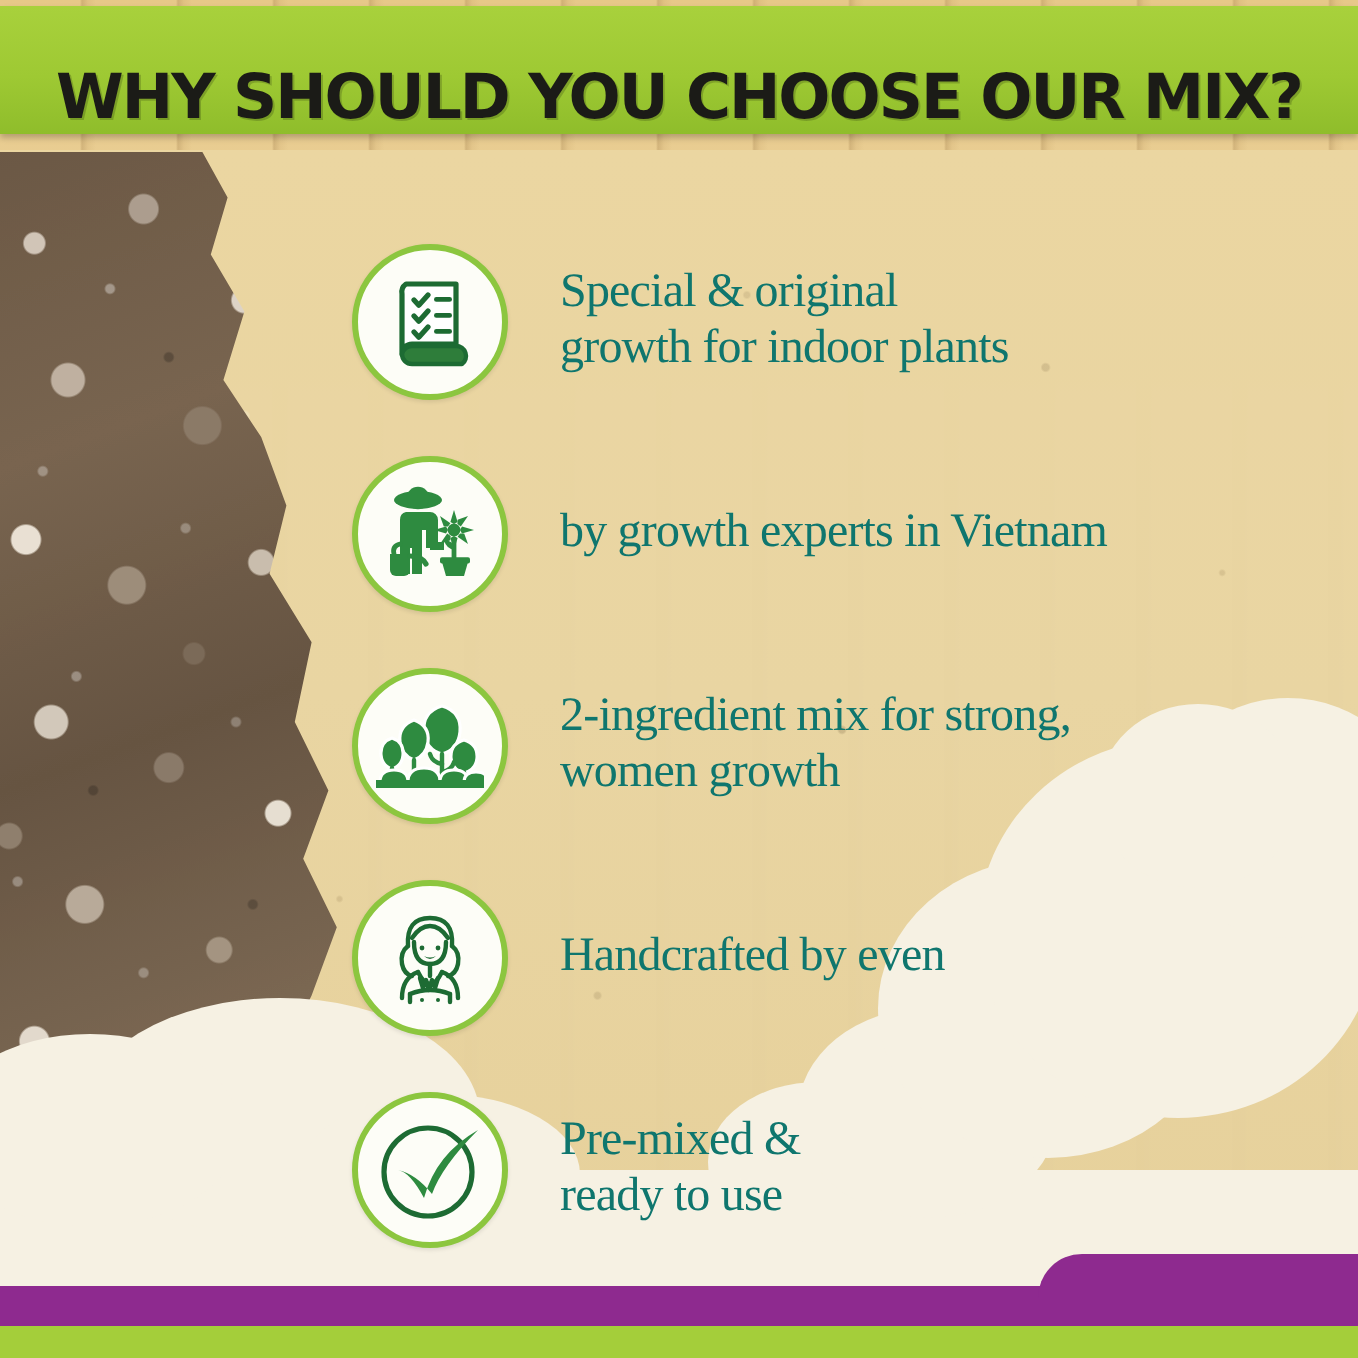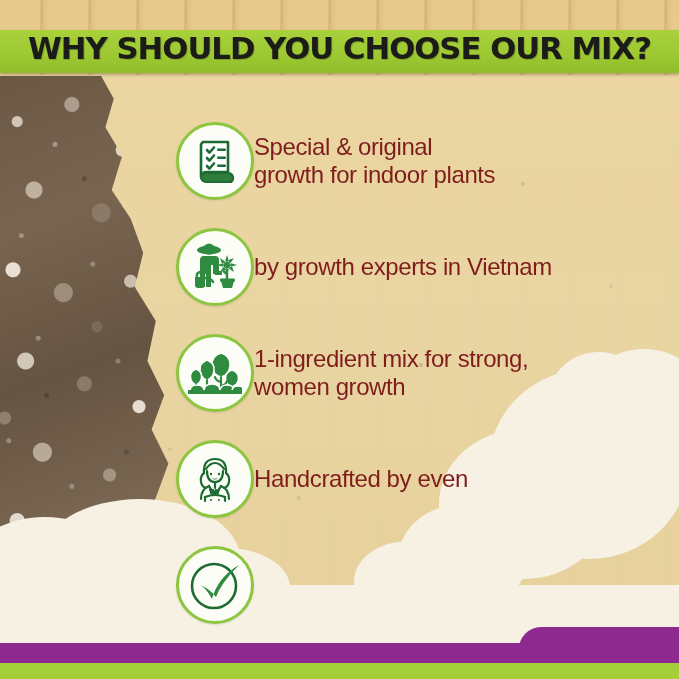--- a/index.html
+++ b/index.html
@@ -39,24 +39,24 @@
     content:"";position:absolute;inset:0;
     background-image:
       radial-gradient(circle at 12% 40%, rgba(120,95,55,.18) 0 1px, transparent 2px),
       radial-gradient(circle at 70% 80%, rgba(120,95,55,.18) 0 1px, transparent 2px),
       radial-gradient(circle at 90% 35%, rgba(120,95,55,.16) 0 1px, transparent 2px),
       radial-gradient(circle at 25% 62%, rgba(120,95,55,.16) 0 1px, transparent 2px);
   }
 
   
   .header-band{
-    position:absolute;left:0;top:30px;width:679px;height:43px;
+    position:absolute;left:0;top:3px;width:679px;height:64px;
     background:linear-gradient(180deg,#a8d13c 0%, #9ec933 55%, #8fbd2b 100%);
     box-shadow:0 2px 3px rgba(0,0,0,.22);
-    display:flex;align-items:flex-start;
+    display:flex;align-items:flex-end;
   }
   .header-title{
     width:100%;text-align:center;
     font-family:"DejaVu Sans", sans-serif;
     font-weight:bold;
     font-size:31px;
     letter-spacing:-1px;
     color:#1b1b17;
     transform:scaleX(.99);
     white-space:nowrap;
@@ -158,22 +158,23 @@
     position:relative;flex:0 0 auto;
     width:78px;height:78px;border-radius:50%;
     background:#fdfdf7;
     border:3px solid #8cc63f;
     box-sizing:border-box;
     display:flex;align-items:center;justify-content:center;
     box-shadow:0 1px 2px rgba(0,0,0,.10);
   }
   .icon-badge svg{display:block;}
   .feature-text{
-    color:#7f1d1d;
-    font-family:Liberation Sans, sans-serif;
+    margin-left:26px;
+    color:#0f766e;
+    font-family:Liberation Serif, serif;
     font-size:24px;
     line-height:1.16;
     letter-spacing:-.4px;
     font-weight:normal;
   }
   .feature-text .l2{display:block;}
 </style>
 </head>
 <body>
 
@@ -273,21 +274,21 @@
           <g fill="#2e8b40" stroke="#ffffff" stroke-width="1.5">
             <path d="M2 43 q0 -6 7 -6 q7 0 7 6 z"></path>
             <path d="M16 43 q0 -7 8 -7 q8 0 8 7 z"></path>
             <path d="M32 43 q0 -6 7 -6 q7 0 7 6 z"></path>
             <path d="M44 43 q0 -5 6 -5 q6 0 6 5 z"></path>
           </g>
           <rect x="0" y="42" width="54" height="4" fill="#2e8b40"></rect>
         </svg>
       </div>
       <div class="feature-text">
-        <span>1-ingredient mix for strong,</span>
+        <span>2-ingredient mix for strong,</span>
         <span class="l2">women growth</span>
       </div>
     </div>
 
     <div class="feature-row">
       <div class="icon-badge">
         <svg width="52" height="52" viewBox="0 0 52 52" aria-hidden="true">
           <g fill="none" stroke="#1d6b33" stroke-width="2.2" stroke-linecap="round" stroke-linejoin="round">
             <path d="M15 20 q-1 -14 11 -14 q12 0 11 14"></path>
             <path d="M17 16 q4 -6 9 -6 q5 0 9 6"></path>
@@ -315,20 +316,24 @@
       </div>
     </div>
 
     <div class="feature-row">
       <div class="icon-badge">
         <svg width="56" height="56" viewBox="0 0 56 56" aria-hidden="true">
           <circle cx="27" cy="29" r="22" fill="none" stroke="#1d6b33" stroke-width="2.6"></circle>
           <path d="M12 28 q6 1 13 14 q6 -22 27 -34 q-18 18 -23 32 q-8 -10 -17 -12 z" fill="#2e8b40"></path>
         </svg>
       </div>
+      <div class="feature-text">
+        <span>Pre-mixed &amp;</span>
+        <span class="l2">ready to use</span>
+      </div>
     </div>
 
   </div>
 
   <div class="purple-band"></div>
   <div class="purple-step"></div>
   <div class="green-band"></div>
 
 </div>
 

